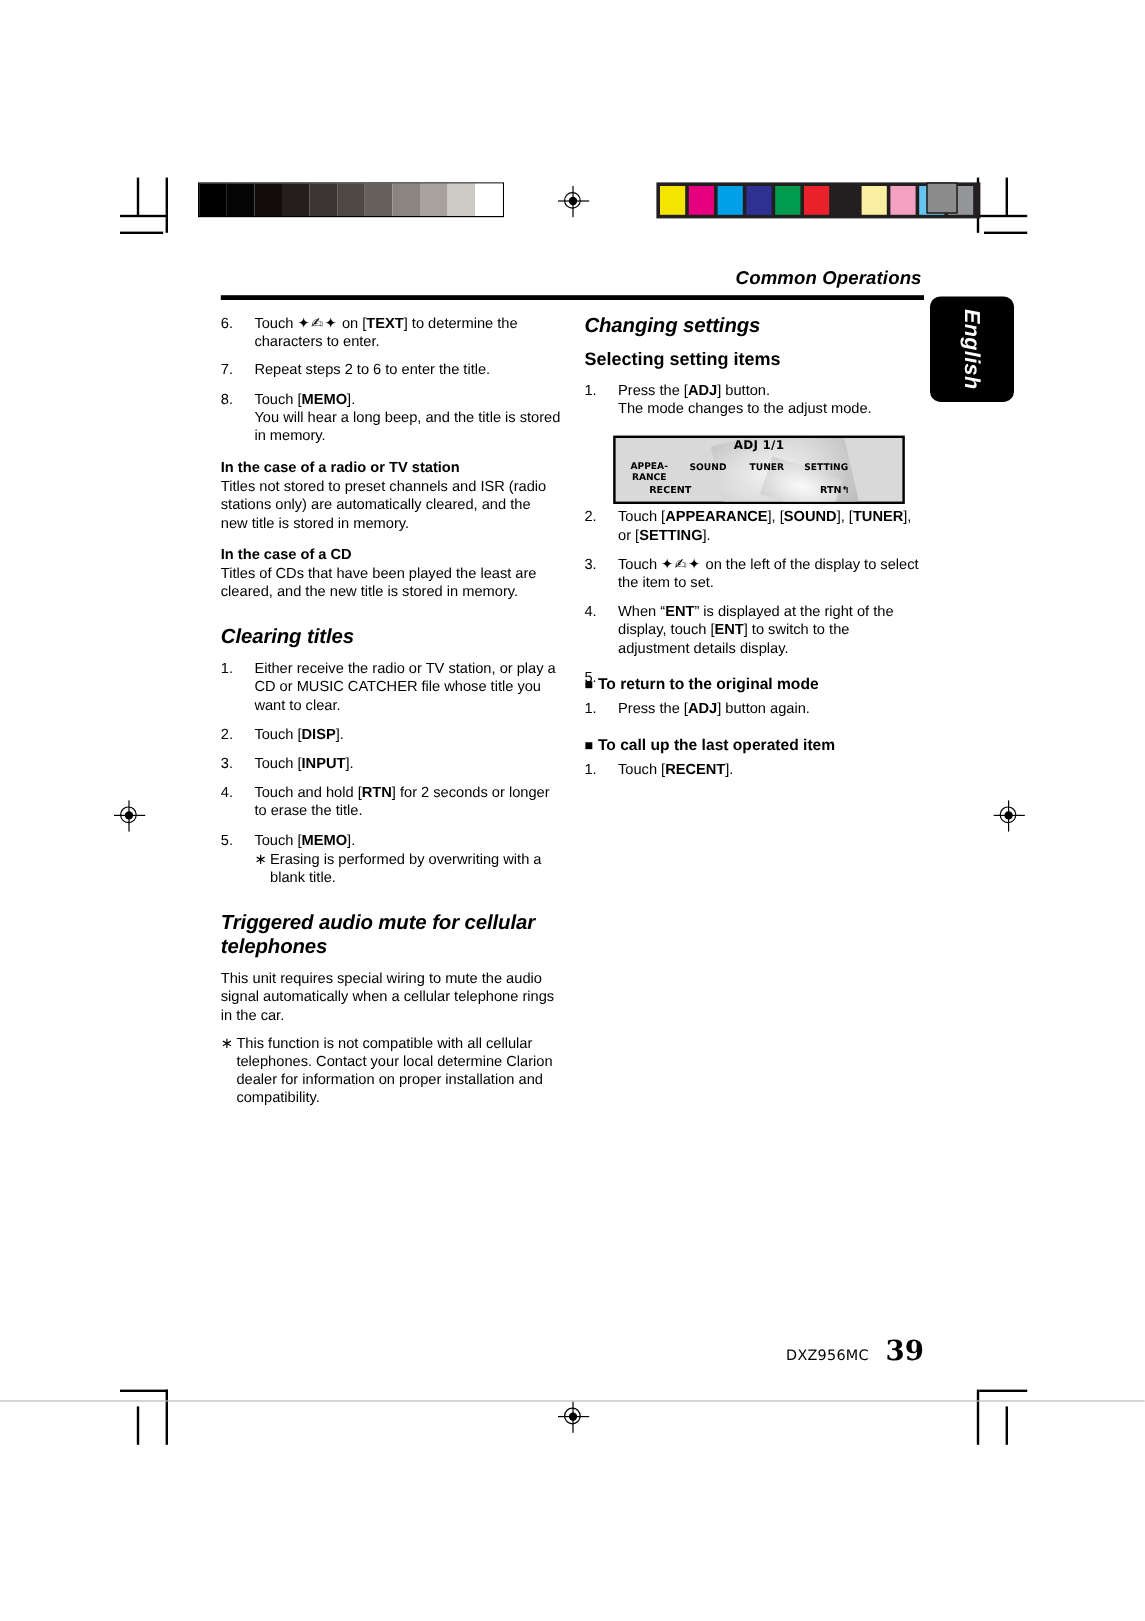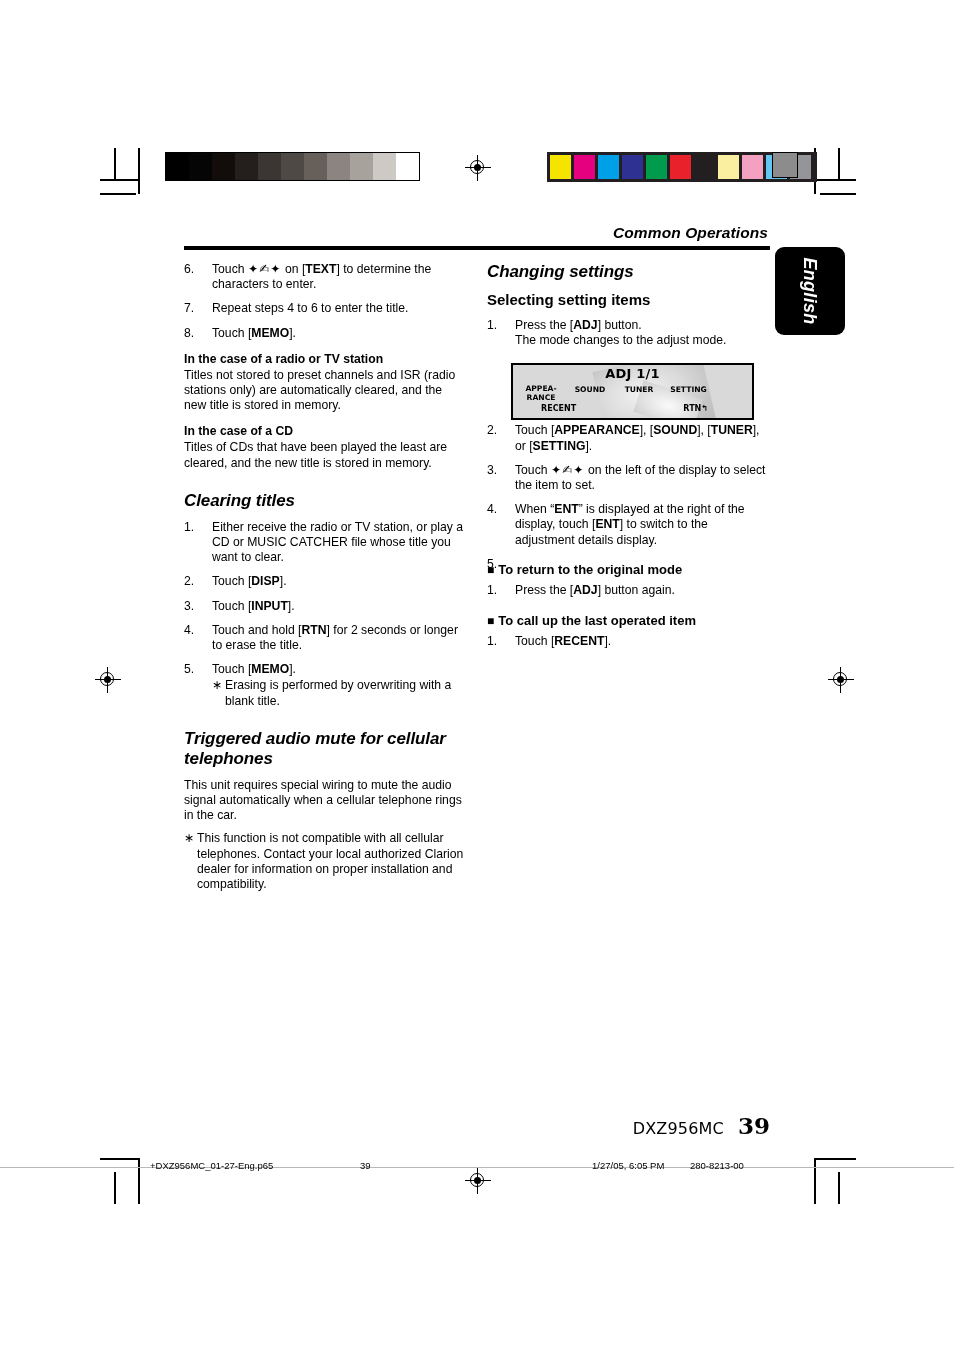--- a/index.html
+++ b/index.html
@@ -70,37 +70,37 @@
   .gly{font-family:"DejaVu Sans", sans-serif;letter-spacing:1px;}
 
   
   .lcd{position:absolute;left:511px;top:363px;width:243px;height:57px;border:2px solid #000;background:#d9d9d9;box-sizing:border-box;overflow:hidden;}
   .lcd .smudge{position:absolute;left:36%;top:-12%;width:46%;height:135%;
      background:radial-gradient(ellipse at 40% 45%, #f2f2f2 0%, #dcdcdc 42%, #c7c7c7 72%, #bdbdbd 100%);
      transform:rotate(-13deg);filter:blur(0.4px);}
   .lcd .smudge2{position:absolute;left:52%;top:46%;width:26%;height:62%;
      background:radial-gradient(ellipse at 50% 50%, #fafafa 0%, #e3e3e3 55%, #cfcfcf 100%);
      transform:rotate(18deg);filter:blur(0.6px);}
-  .lcd .adjlab{position:absolute;left:0;right:0;top:1px;text-align:center;font-size:13px;font-weight:bold;letter-spacing:.2px;font-family:"DejaVu Sans", sans-serif;}
+  .lcd .adjlab{position:absolute;left:0;right:0;top:1px;text-align:center;font-size:10px;font-weight:bold;letter-spacing:.2px;font-family:"DejaVu Sans", sans-serif;}
   .lcd .btnrow{position:absolute;left:4px;right:4px;top:13px;height:24px;display:flex;align-items:stretch;}
   .lcd .btnrow .sep{width:2px;background:#000;margin:0 1.5px;}
   .lcd .btnrow .cell{flex:0 0 auto;display:flex;align-items:center;justify-content:center;text-align:center;
      font-size:7.6px;font-weight:bold;line-height:8.4px;font-family:"DejaVu Sans", sans-serif;padding:0 2px;}
   .lcd .btnrow .cell.w1{width:38px;align-items:flex-end;}
   .lcd .btnrow .cell.w2{width:40px;}
   .lcd .btnrow .cell.w3{width:38px;}
   .lcd .btnrow .cell.w4{width:41px;}
   .lcd .btnrow .cell.blank{width:32px;}
   .lcd .botrow{position:absolute;left:4px;right:4px;bottom:2px;height:12px;}
   .lcd .botrow .recent{position:absolute;left:24px;top:0;font-size:8px;font-weight:bold;font-family:"DejaVu Sans", sans-serif;}
   .lcd .botrow .rtn{position:absolute;right:40px;top:0;font-size:8px;font-weight:bold;font-family:"DejaVu Sans", sans-serif;}
 
   
   .pagefoot{position:absolute;right:184px;top:1112px;text-align:right;}
-  .pagefoot .model{font-size:16px;font-family:"DejaVu Sans", sans-serif;letter-spacing:.2px;vertical-align:baseline;text-align:center;}
+  .pagefoot .model{font-size:12px;font-family:"DejaVu Sans", sans-serif;letter-spacing:.2px;vertical-align:baseline;text-align:center;}
   .pagefoot .pno{font-size:23px;font-weight:bold;font-family:"DejaVu Serif", serif;margin-left:14px;vertical-align:baseline;}
 
   .printfoot{position:absolute;left:0;top:1160px;width:954px;height:22px;font-size:9.5px;}
   .printfoot span{position:absolute;top:0;white-space:nowrap;}
   .pf-file{left:150px;}
   .pf-pg{left:360px;}
   .pf-date{left:592px;}
   .pf-code{left:690px;top:16px;}
   .footrule{position:absolute;left:0;top:1167px;width:954px;height:1px;background:#b8b8b8;}
 </style>
@@ -190,25 +190,26 @@
 
   <div class="col col-l">
 
     <ol class="steps">
       <li>
         <span class="num">6.</span>
         <span>Touch <span class="gly">✦✍✦</span> on [<b>TEXT</b>] to determine the characters to enter.</span>
       </li>
       <li>
         <span class="num">7.</span>
-        <span>Repeat steps 4 to 6 to enter the title.</span>
+        <span>Repeat steps 2 to 6 to enter the title.</span>
       </li>
       <li>
         <span class="num">8.</span>
         <span>Touch [<b>MEMO</b>].</span>
+        <span class="sub">You will hear a long beep, and the title is stored in memory.</span>
       </li>
     </ol>
 
 
     <h5 class="mini">In the case of a radio or TV station</h5>
     <p class="body">Titles not stored to preset channels and ISR (radio stations only) are automatically cleared, and the new title is stored in memory.</p>
 
     <h5 class="mini">In the case of a CD</h5>
     <p class="body">Titles of CDs that have been played the least are cleared, and the new title is stored in memory.</p>
 
@@ -233,21 +234,21 @@
       </li>
       <li>
         <span class="num">5.</span>
         <span>Touch [<b>MEMO</b>].</span>
         <span class="sub starline"><span class="st">∗</span><span>Erasing is performed by overwriting with a blank title.</span></span>
       </li>
     </ol>
 
     <h2 class="sec">Triggered audio mute for cellular telephones</h2>
     <p class="body">This unit requires special wiring to mute the audio signal automatically when a cellular telephone rings in the car.</p>
-    <p class="note"><span class="st">∗</span><span>This function is not compatible with all cellular telephones. Contact your local authorized Clarion dealer for information on proper installation and compatibility.</span></p>
+    <p class="note"><span class="st">∗</span><span>This function is not compatible with all cellular telephones. Contact your local determine Clarion dealer for information on proper installation and compatibility.</span></p>
   </div>
 
   <div class="col col-r">
 
     <h2 class="sec first">Changing settings</h2>
     <h3 class="sub">Selecting setting items</h3>
 
     <ol class="steps">
       <li>
         <span class="num">1.</span>
@@ -328,20 +329,14 @@
       <span class="recent">RECENT</span>
       <span class="rtn"><span>RTN</span><span>↰</span></span>
     </div>
   </div>
 
   <div class="pagefoot">
     <span class="model">DXZ956MC</span><span class="pno">39</span>
   </div>
 
   <div class="footrule"></div>
-  <div class="printfoot">
-    <span class="pf-file">+DXZ956MC_01-27-Eng.p65</span>
-    <span class="pf-pg">39</span>
-    <span class="pf-date">1/27/05, 6:05 PM</span>
-    <span class="pf-code">280-8213-00</span>
-  </div>
 
 </div>
 
 </body></html>

